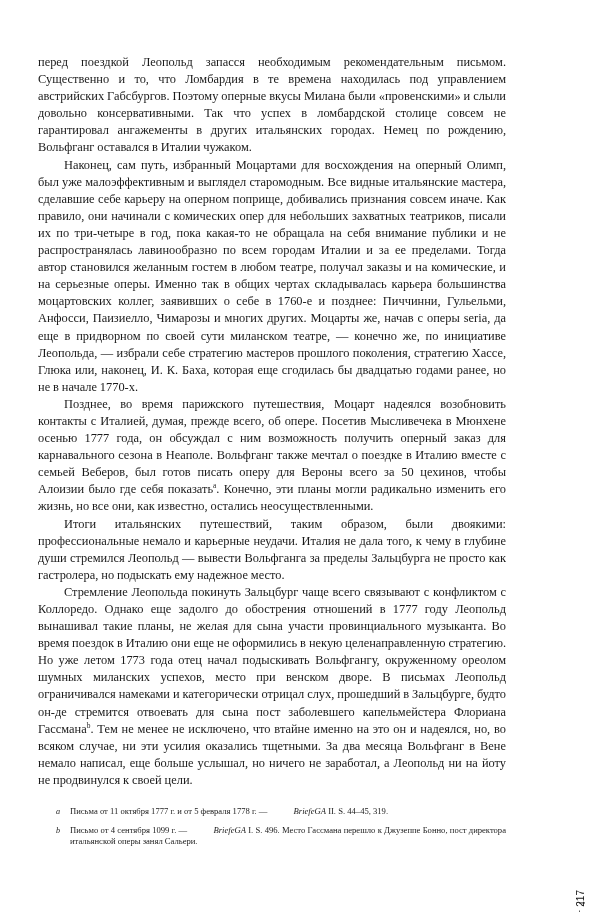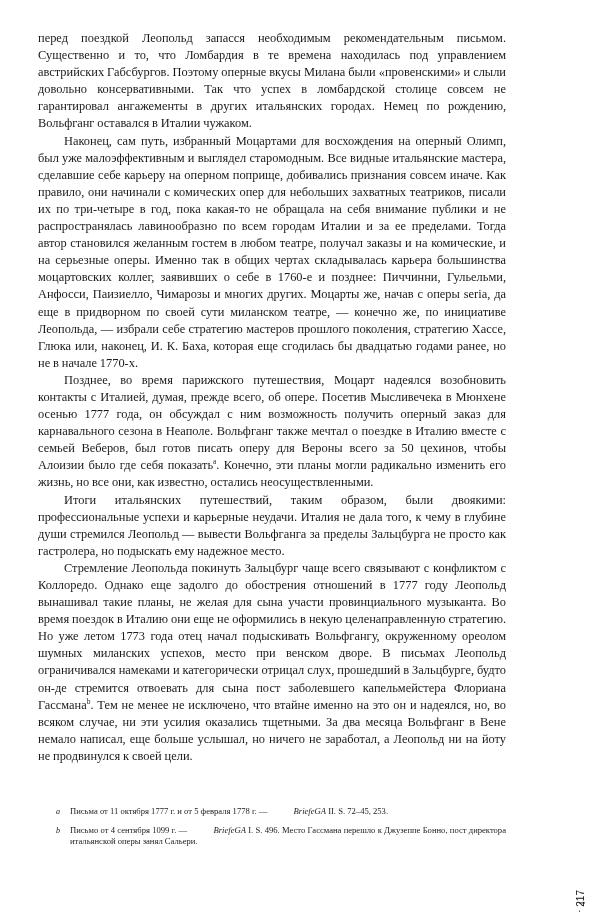--- a/index.html
+++ b/index.html
@@ -26,20 +26,21 @@
     font-size: 12.4px;
     line-height: 17.1px;
     text-align: justify;
     text-indent: 26px;
     margin: 0 0 0 0;
     hyphens: manual;
     word-spacing: -0.2px;
   }
   .para.first {
     text-indent: 0;
+    margin-top: 24px;
   }
   .footnotes {
     position: absolute;
     left: 38px;
     top: 806px;
     width: 468px;
     font-size: 8.6px;
     line-height: 11.6px;
     text-align: justify;
   }
@@ -108,29 +109,29 @@
 </style>
 </head>
 <body>
 
 <div class="page">
 
   <div class="textcol">
     <p class="para first">перед поездкой Леопольд запасся необходимым рекомендательным письмом. Существенно и то, что Ломбардия в те времена находилась под управлением австрийских Габсбургов. Поэтому оперные вкусы Милана были «провенскими» и слыли довольно консервативными. Так что успех в ломбардской столице совсем не гарантировал ангажементы в других итальянских городах. Немец по рождению, Вольфганг оставался в Италии чужаком.</p>
     <p class="para">Наконец, сам путь, избранный Моцартами для восхождения на оперный Олимп, был уже малоэффективным и выглядел старомодным. Все видные итальянские мастера, сделавшие себе карьеру на оперном поприще, добивались признания совсем иначе. Как правило, они начинали с комических опер для небольших захватных театриков, писали их по три-четыре в год, пока какая-то не обращала на себя внимание публики и не распространялась лавинообразно по всем городам Италии и за ее пределами. Тогда автор становился желанным гостем в любом театре, получал заказы и на комические, и на серьезные оперы. Именно так в общих чертах складывалась карьера большинства моцартовских коллег, заявивших о себе в 1760-е и позднее: Пиччинни, Гульельми, Анфосси, Паизиелло, Чимарозы и многих других. Моцарты же, начав с оперы seria, да еще в придворном по своей сути миланском театре, — конечно же, по инициативе Леопольда, — избрали себе стратегию мастеров прошлого поколения, стратегию Хассе, Глюка или, наконец, И. К. Баха, которая еще сгодилась бы двадцатью годами ранее, но не в начале 1770-х.</p>
     <p class="para">Позднее, во время парижского путешествия, Моцарт надеялся возобновить контакты с Италией, думая, прежде всего, об опере. Посетив Мысливечека в Мюнхене осенью 1777 года, он обсуждал с ним возможность получить оперный заказ для карнавального сезона в Неаполе. Вольфганг также мечтал о поездке в Италию вместе с семьей Веберов, был готов писать оперу для Вероны всего за 50 цехинов, чтобы Алоизии было где себя показать<sup>a</sup>. Конечно, эти планы могли радикально изменить его жизнь, но все они, как известно, остались неосуществленными.</p>
-    <p class="para">Итоги итальянских путешествий, таким образом, были двоякими: профессиональные успехи и карьерные неудачи. Италия не дала того, к чему в глубине души стремился Леопольд — вывести Вольфганга за пределы Зальцбурга не просто как гастролера, но подыскать ему надежное место.</p>
+    <p class="para">Итоги итальянских путешествий, таким образом, были двоякими: профессиональные немало и карьерные неудачи. Италия не дала того, к чему в глубине души стремился Леопольд — вывести Вольфганга за пределы Зальцбурга не просто как гастролера, но подыскать ему надежное место.</p>
     <p class="para">Стремление Леопольда покинуть Зальцбург чаще всего связывают с конфликтом с Коллоредо. Однако еще задолго до обострения отношений в 1777 году Леопольд вынашивал такие планы, не желая для сына участи провинциального музыканта. Во время поездок в Италию они еще не оформились в некую целенаправленную стратегию. Но уже летом 1773 года отец начал подыскивать Вольфгангу, окруженному ореолом шумных миланских успехов, место при венском дворе. В письмах Леопольд ограничивался намеками и категорически отрицал слух, прошедший в Зальцбурге, будто он-де стремится отвоевать для сына пост заболевшего капельмейстера Флориана Гассмана<sup>b</sup>. Тем не менее не исключено, что втайне именно на это он и надеялся, но, во всяком случае, ни эти усилия оказались тщетными. За два месяца Вольфганг в Вене немало написал, еще больше услышал, но ничего не заработал, а Леопольд ни на йоту не продвинулся к своей цели.</p>
   </div>
 
   <div class="footnotes">
     <div class="fn-row">
       <div class="fn-marker">a</div>
       <div class="fn-text">
-        <span>Письма от 11 октября 1777 г. и от 5 февраля 1778 г. — </span><i>BriefeGA</i><span> II. S. 72–45, 253.</span>
+        <span>Письма от 11 октября 1777 г. и от 5 февраля 1778 г. — </span><i>BriefeGA</i><span> II. S. 44–45, 319.</span>
       </div>
     </div>
     <div class="fn-row">
       <div class="fn-marker">b</div>
       <div class="fn-text">
         <span>Письмо от 4 сентября 1099 г. — </span><i>BriefeGA</i><span> I. S. 496. Место Гассмана перешло к Джузеппе Бонно, пост директора итальянской оперы занял Сальери.</span>
       </div>
     </div>
   </div>
 

